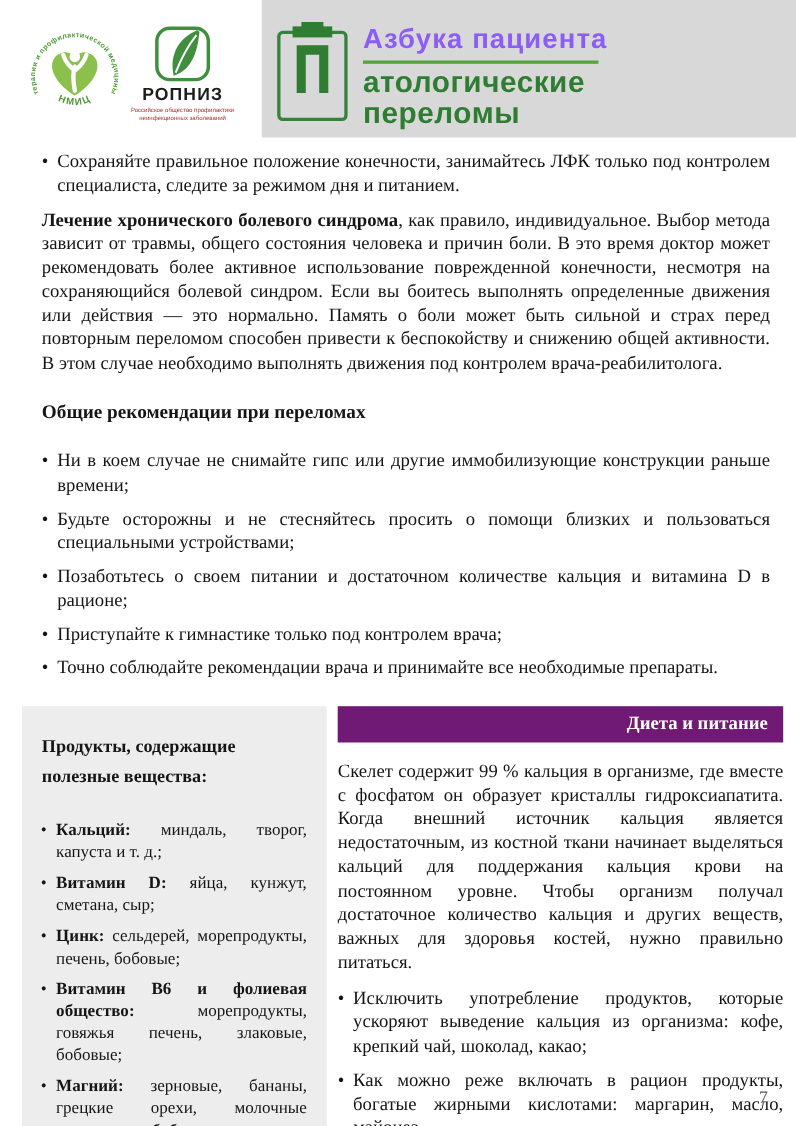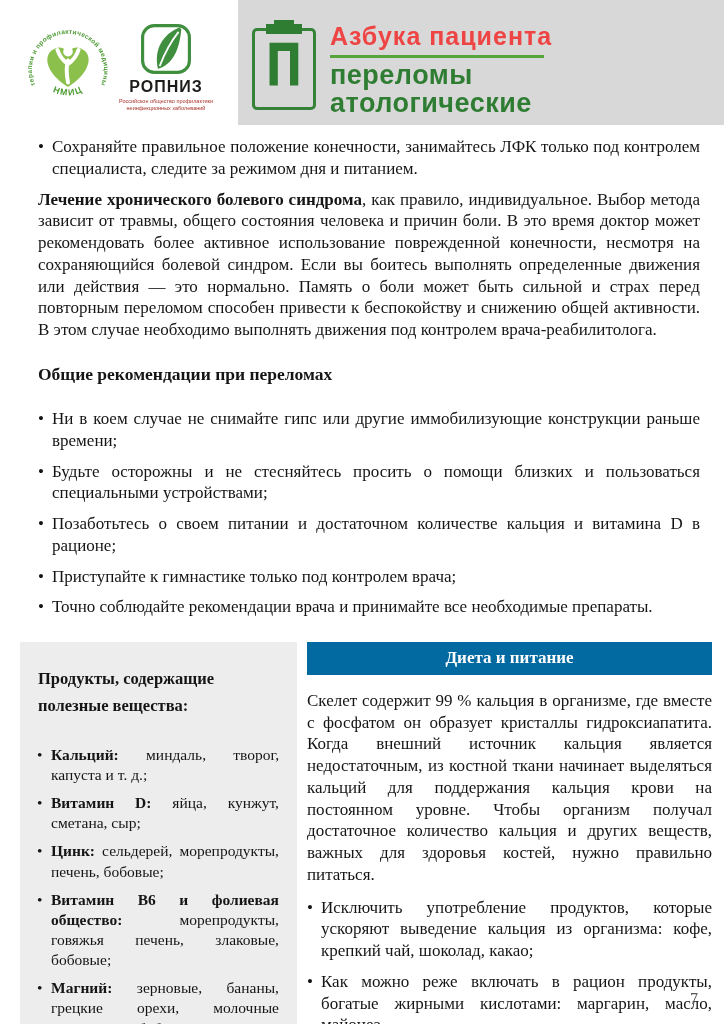--- a/index.html
+++ b/index.html
@@ -22,42 +22,42 @@
 
   .clip{position:absolute;left:252px;top:20px;width:64px;height:88px;}
   .clip-box{position:absolute;left:0;top:8px;width:58px;height:76px;border:3px solid #35823a;border-radius:5px;}
   .clip-tab-top{position:absolute;left:50%;top:0;transform:translateX(-50%);width:20px;height:6px;background:#2f7d33;}
   .clip-tab{position:absolute;left:50%;top:4px;transform:translateX(-50%);width:36px;height:10px;background:#2f7d33;z-index:1;}
   .clip-letter{position:absolute;left:0;top:16px;width:64px;text-align:center;
       font-family:"DejaVu Sans","Liberation Sans",sans-serif;font-weight:bold;font-size:44px;line-height:1;
       color:#2f7d33;transform:scaleY(1.35);transform-origin:top center;}
 
   .brand{position:absolute;left:330px;top:22px;font-family:"Liberation Sans",sans-serif;font-weight:bold;}
-  .brand-title{font-size:25px;color:#ef4444;letter-spacing:1px;}
+  .brand-title{font-size:25px;color:#8b5cf6;letter-spacing:1px;}
   .brand-rule{width:214px;height:3px;background:#57a33c;margin:4px 0 3px;}
   .brand-sub{font-size:27px;color:#2f7d33;line-height:1.04;letter-spacing:.5px;}
 
   
   .main{position:absolute;top:125px;left:38px;width:662px;font-size:17px;line-height:1.28;text-align:justify;hyphens:auto;}
   .blist{list-style:none;margin:0;padding:0 0 0 14px;}
   .blist li{position:relative;margin:0 0 9px;}
   .blt{position:absolute;left:-14px;top:0;}
   .top-list{margin-top:11px;}
   .para{margin:1px 0 0;}
   .sect-heading{font-size:17.5px;font-weight:bold;margin:22px 0 23px;text-align:left;}
 
   
   .columns{display:flex;gap:10px;margin:24px 0 0 -18px;width:692px;align-items:flex-start;}
   .products-box{box-sizing:border-box;width:277px;background:#ededed;padding:24px 18px 20px;font-size:15.5px;line-height:1.3;}
   .products-title{font-size:16.5px;font-weight:bold;line-height:1.6;margin:0 0 26px;text-align:left;}
   .products-box .blist{padding-left:13px;}
   .products-box .blist li{margin-bottom:8px;text-align:justify;}
   .term{font-weight:bold;}
   .diet-col{flex:1;min-width:0;}
-  .diet-banner{background:#0369a1;color:#ffffff;font-weight:bold;font-size:17px;padding:5px 14px 6px;text-align:center;}
+  .diet-banner{background:#701a75;color:#ffffff;font-weight:bold;font-size:17px;padding:5px 14px 6px;text-align:right;}
   .diet-para{margin:15px 0 0;text-align:justify;hyphens:auto;}
   .diet-col .blist{margin-top:11px;}
 
   .page-number{position:absolute;right:26px;bottom:16px;font-size:16px;color:#555555;}
 </style>
 </head>
 <body>
 
 <div class="page">
 
@@ -98,22 +98,22 @@
     <div class="clip">
       <div class="clip-tab-top"></div>
       <div class="clip-tab"></div>
       <div class="clip-box"></div>
       <span class="clip-letter">П</span>
     </div>
 
     <div class="brand">
       <div class="brand-title">Азбука пациента</div>
       <div class="brand-rule"></div>
+      <div class="brand-sub">атологические</div>
       <div class="brand-sub">переломы</div>
-      <div class="brand-sub">атологические</div>
     </div>
   </header>
 
   <main class="main">
 
     <ul class="blist top-list">
       <li>
         <span class="blt">•</span><span>Сохраняйте правильное положение конечности, занимайтесь ЛФК только под контролем специалиста, следите за режимом дня и питанием.</span>
       </li>
     </ul>

